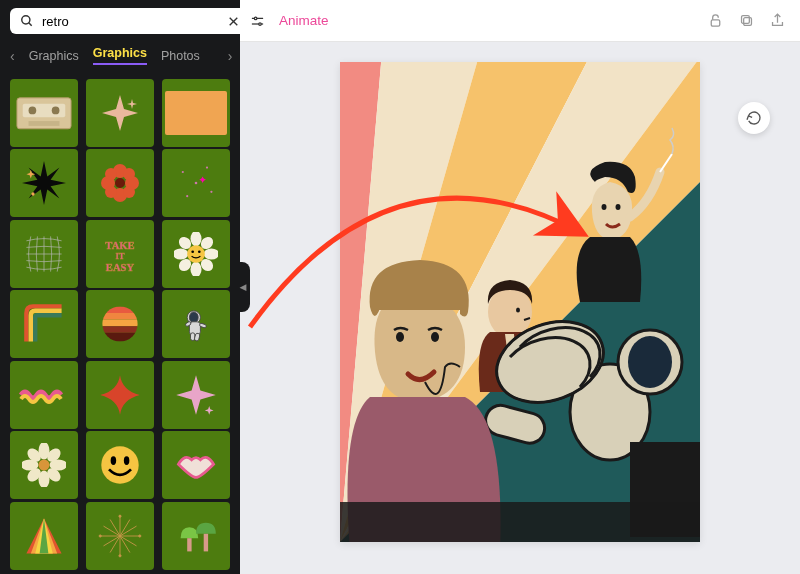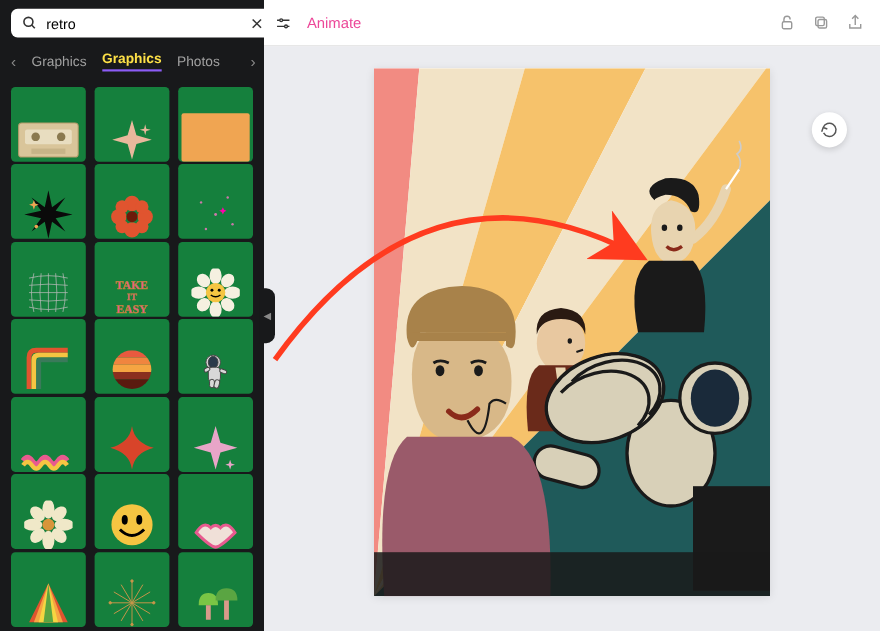--- a/index.html
+++ b/index.html
@@ -7,21 +7,21 @@
 .sidebar { width: 240px; height: 100%; background: #18191b; display: flex; flex-direction: column; position: relative; }
 .search-bar { padding: 8px 10px; display: flex; align-items: center; gap: 6px; }
 .search-wrap { flex: 1; display: flex; align-items: center; background: #fff; border-radius: 6px; padding: 4px 8px; gap: 6px; }
 .search-wrap input { flex: 1; border: none; outline: none; font-size: 13px; background: transparent; }
 .icon-btn { width: 18px; height: 18px; display: flex; align-items: center; justify-content: center; cursor: pointer; color: #333; }
 .tabs { display: flex; align-items: center; gap: 14px; padding: 4px 10px 10px; color: #a0a0a0; font-size: 12.5px; overflow: hidden; }
 .tabs .chev { color: #888; cursor: pointer; font-size: 14px; }
 .tab { cursor: pointer; white-space: nowrap; }
 .tab.active { color: #fde047; border-bottom: 2px solid #8b5cf6; padding-bottom: 3px; font-weight: bold; }
 .grid { flex: 1; overflow-y: auto; padding: 4px 10px 10px; display: grid; grid-template-columns: repeat(3, 1fr); gap: 8px; }
-.gcell { aspect-ratio: 1; background: #15803d; border-radius: 4px; display: flex; align-items: flex-end; justify-content: center; cursor: pointer; overflow: hidden; position: relative; }
+.gcell { aspect-ratio: 1; background: #4d7c0f; border-radius: 4px; display: flex; align-items: center; justify-content: center; cursor: pointer; overflow: hidden; position: relative; }
 .collapse-handle { position: absolute; right: -10px; top: 50%; transform: translateY(-50%); width: 14px; height: 50px; background: #18191b; border-radius: 0 8px 8px 0; display: flex; align-items: center; justify-content: center; color: #888; font-size: 9px; cursor: pointer; }
 .main { flex: 1; display: flex; flex-direction: column; background: #ebecf0; }
 .topbar { height: 42px; background: #fff; border-bottom: 1px solid #e5e5e5; display: flex; align-items: center; padding: 0 14px; justify-content: space-between; }
 .animate-btn { display: flex; align-items: center; gap: 7px; font-size: 13.5px; color: #ec4899; cursor: pointer; }
 .top-actions { display: flex; gap: 14px; color: #999; align-items: center; }
 .tact { cursor: pointer; display:flex; }
 .canvas-area { flex: 1; display: flex; align-items: flex-start; justify-content: center; padding: 20px 0; position: relative; overflow: hidden; }
 .canvas { width: 360px; height: 480px; background: #fff; position: relative; overflow: hidden; box-shadow: 0 2px 8px rgba(0,0,0,.1); }
 .refresh-fab { position: absolute; top: 60px; right: 30px; width: 32px; height: 32px; background: #fff; border-radius: 50%; box-shadow: 0 2px 6px rgba(0,0,0,.15); display: flex; align-items: center; justify-content: center; cursor: pointer; color: #555; }
 .arrow-overlay { position: absolute; top: 0; left: 0; width: 100%; height: 100%; pointer-events: none; }

